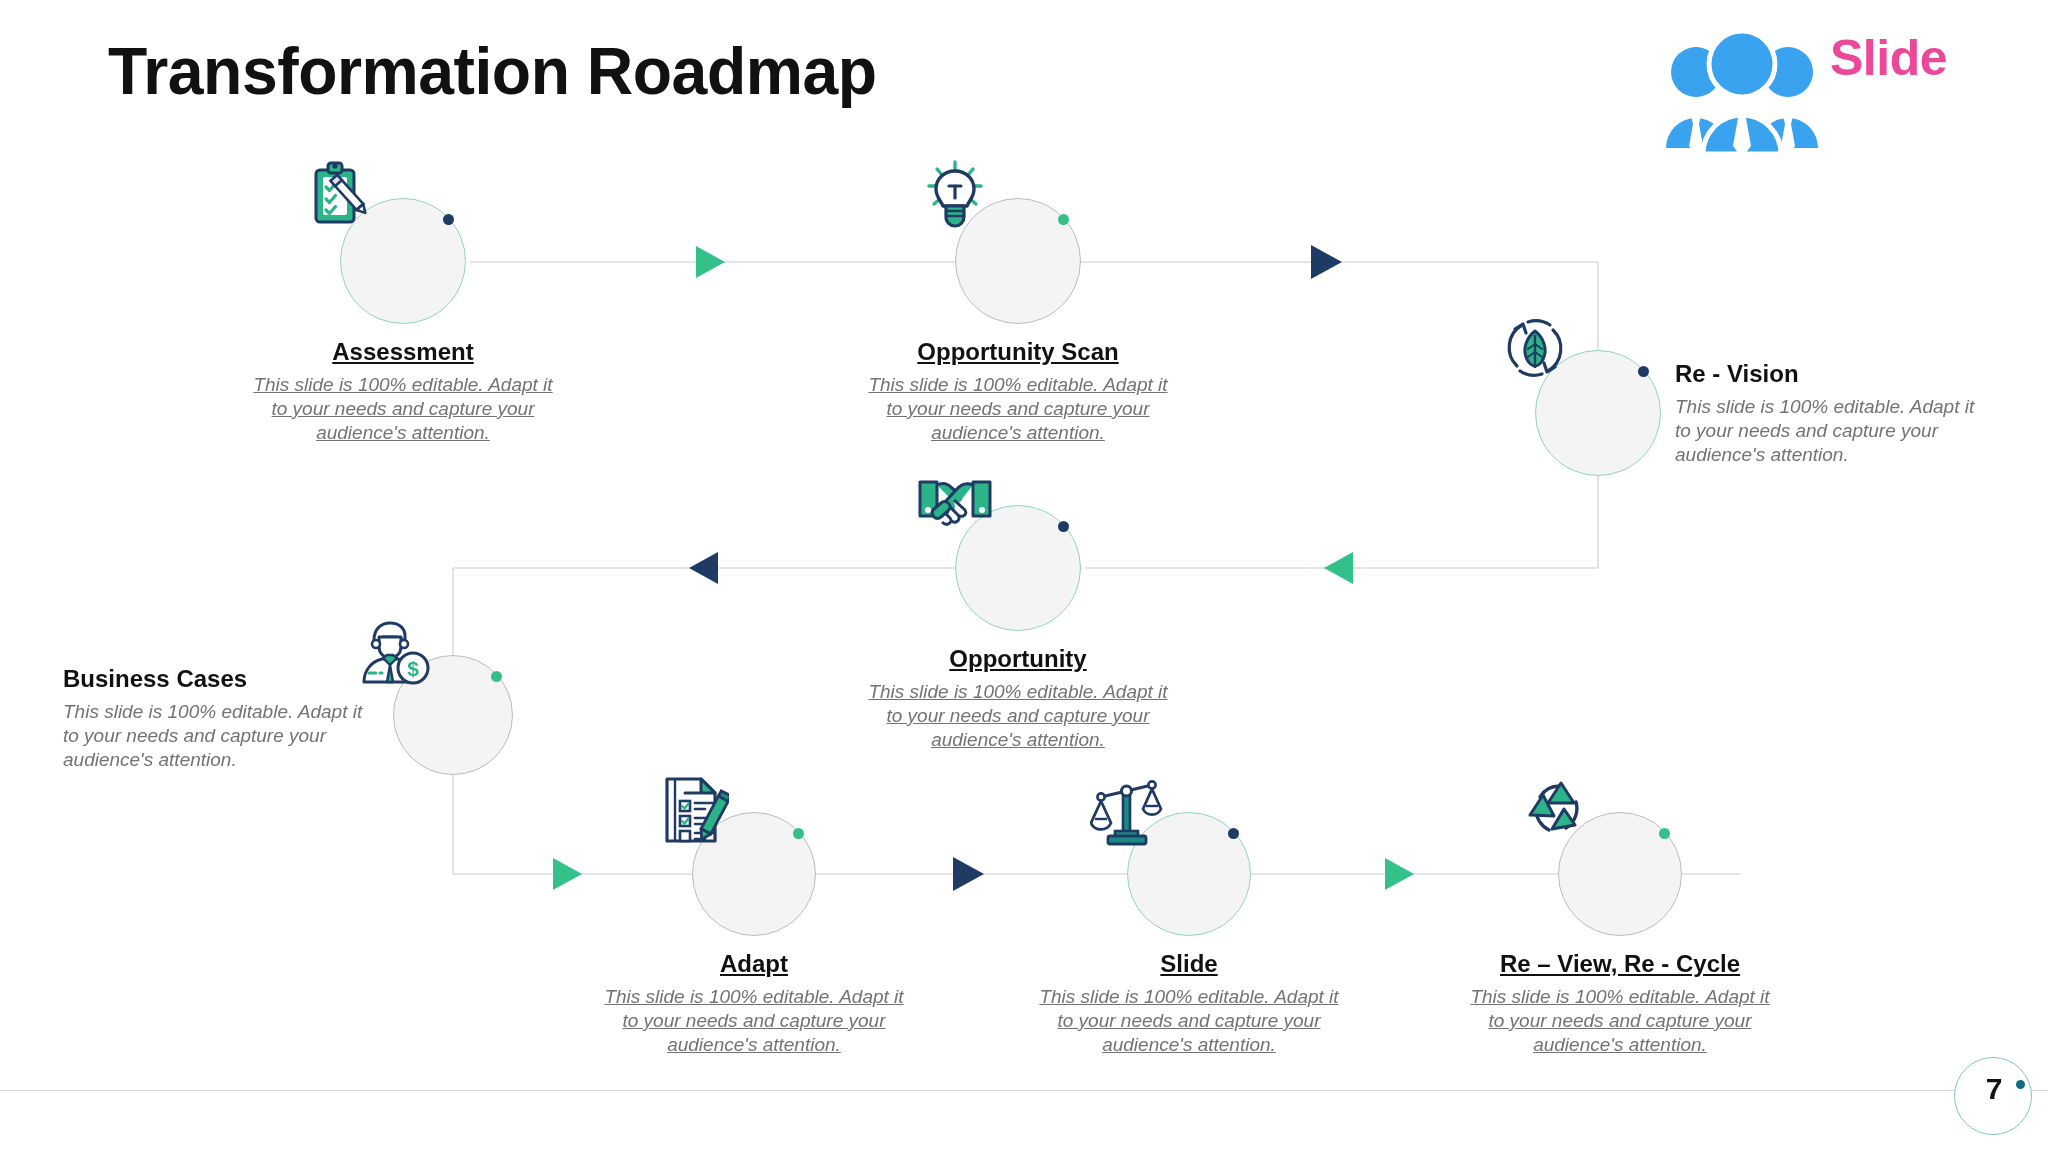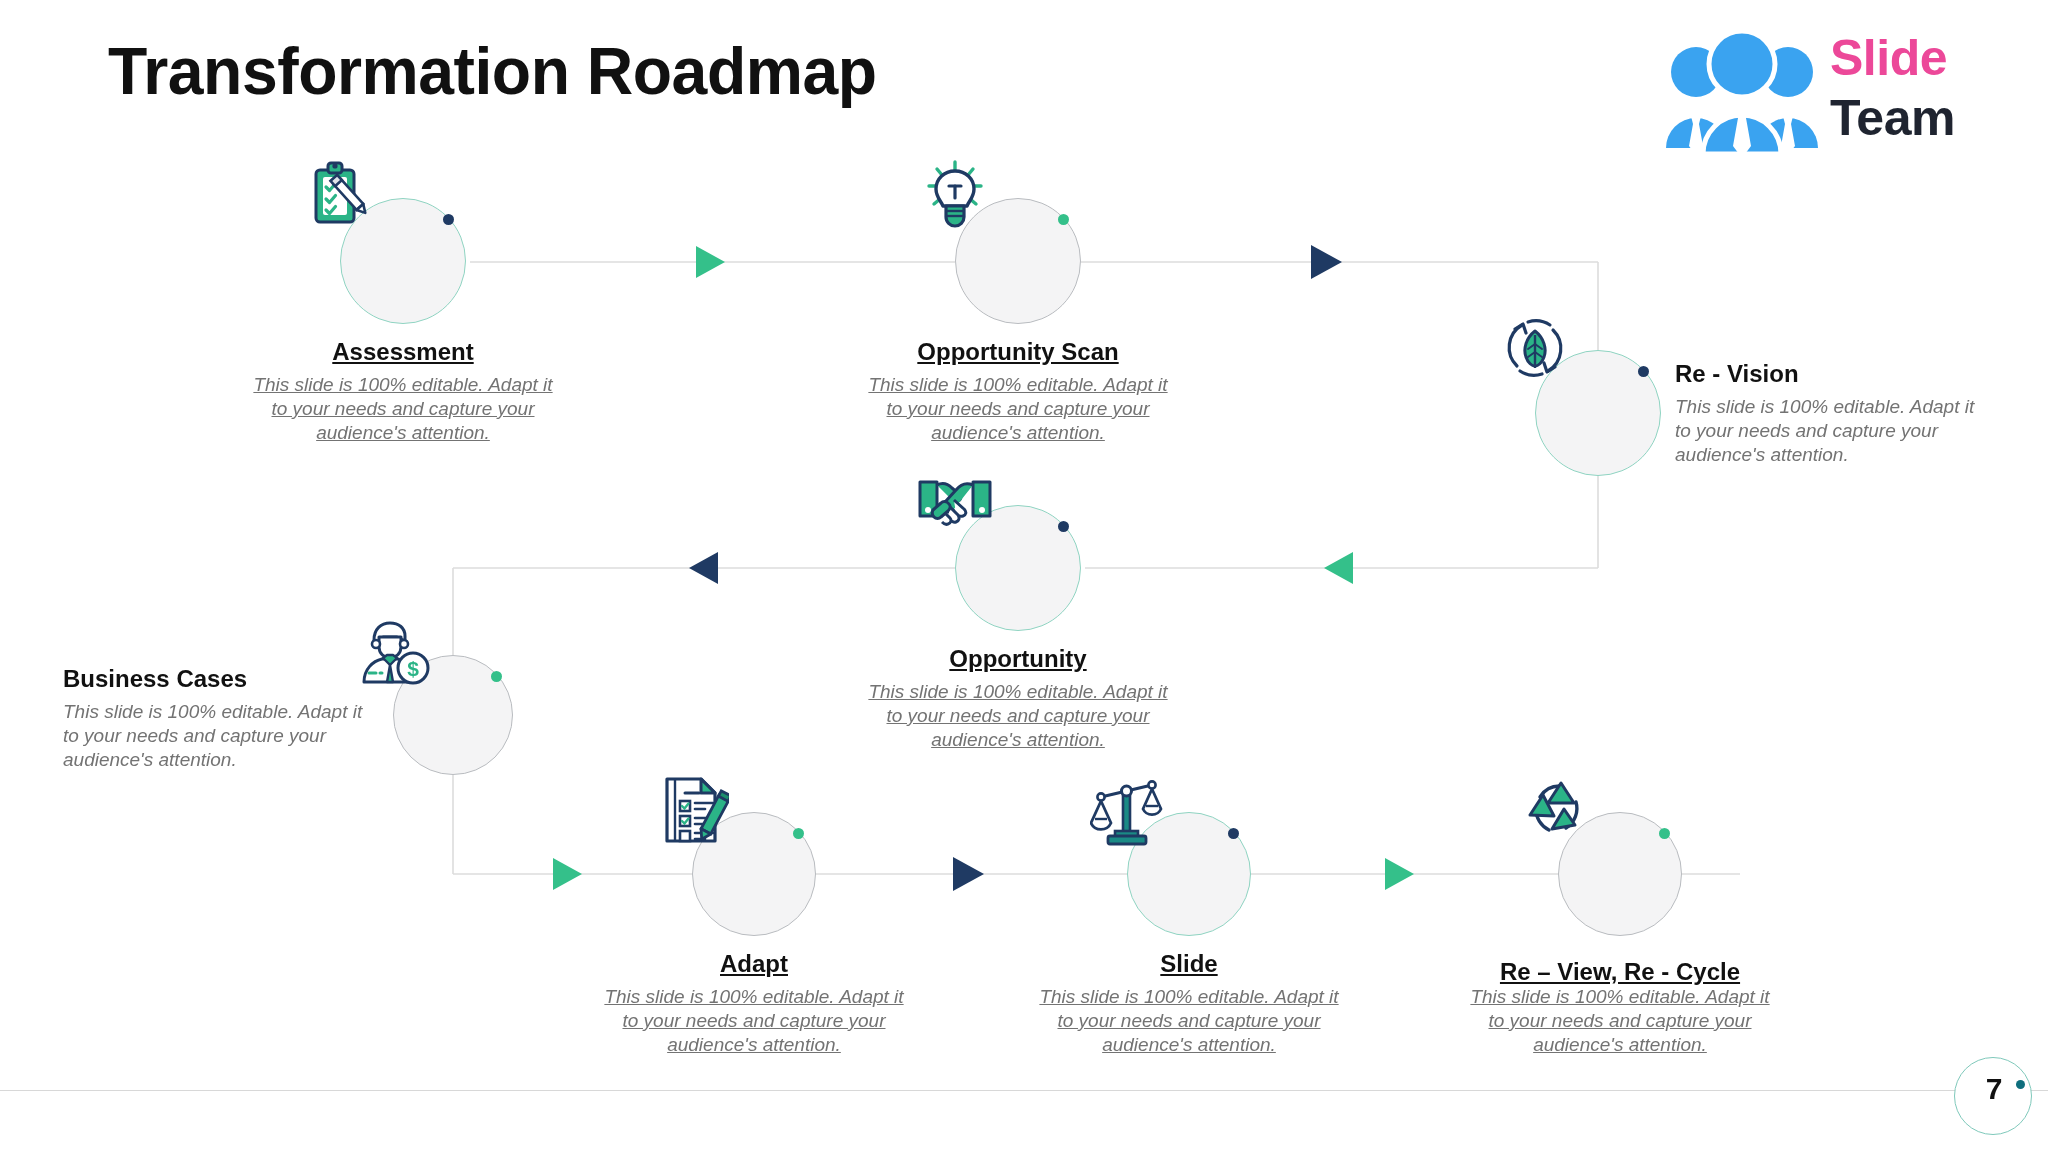--- a/index.html
+++ b/index.html
@@ -178,21 +178,20 @@
         <path d="M96 120 a30 30 0 0 1 60 0 z" fill="#3aa3f0"></path>
         <path d="M121 88 h10 l-2 8 l4 22 l-7 9 l-7 -9 l4 -22 z" fill="#ffffff"></path>
 
         <circle cx="80" cy="36" r="33" fill="#3aa3f0" stroke="#ffffff" stroke-width="5"></circle>
         <path d="M41 126 a39 39 0 0 1 78 0 z" fill="#3aa3f0" stroke="#ffffff" stroke-width="5"></path>
         <path d="M73 80 h14 l-3 10 l5 28 l-9 12 l-9 -12 l5 -28 z" fill="#ffffff"></path>
       </svg>
     </div>
     <div class="logo-text">
       <div class="logo-word slide">Slide</div>
-      <div class="logo-word team">Team</div>
     </div>
   </div>
 
   <svg id="connectors" viewBox="0 0 2048 1152" xmlns="http://www.w3.org/2000/svg">
     <g stroke="#dcdcdc" stroke-width="1.6" fill="none">
 
       <line x1="470" y1="262" x2="955" y2="262"></line>
       <line x1="1065" y1="262" x2="1598" y2="262"></line>
 
       <line x1="1598" y1="262" x2="1598" y2="568"></line>
@@ -400,21 +399,21 @@
         <g fill="none" stroke="#1f3a63" stroke-width="3.4" stroke-linecap="round">
           <path d="M19 24 a23 23 0 0 1 20 -11"></path>
           <path d="M55 29 a23 23 0 0 1 -10 26"></path>
           <path d="M28 57 a23 23 0 0 1 -13 -21"></path>
         </g>
         <polygon points="40,10 53,30 27,30" fill="#2bb487" stroke="#1f3a63" stroke-width="3" stroke-linejoin="round"></polygon>
         <polygon points="54,52 31,56 43,36" fill="#2bb487" stroke="#1f3a63" stroke-width="3" stroke-linejoin="round"></polygon>
         <polygon points="9,42 22,22 33,43" fill="#2bb487" stroke="#1f3a63" stroke-width="3" stroke-linejoin="round"></polygon>
       </svg>
     </div>
-    <div class="node-label ta-center" style="left:-118px; top:146px; width:360px;">Re – View, Re - Cycle</div>
+    <div class="node-label ta-center" style="left:-118px; top:138px; width:360px;">Re – View, Re - Cycle</div>
     <div class="node-desc ta-center" style="left:-98px; top:173px; width:320px;">This slide is 100% editable. Adapt it to your needs and capture your audience's attention.</div>
   </div>
 
   <div id="footer-rule"></div>
   <div id="page-badge">
     <div id="page-number">7</div>
     <div id="page-badge-dot"></div>
   </div>
 
 </div>

